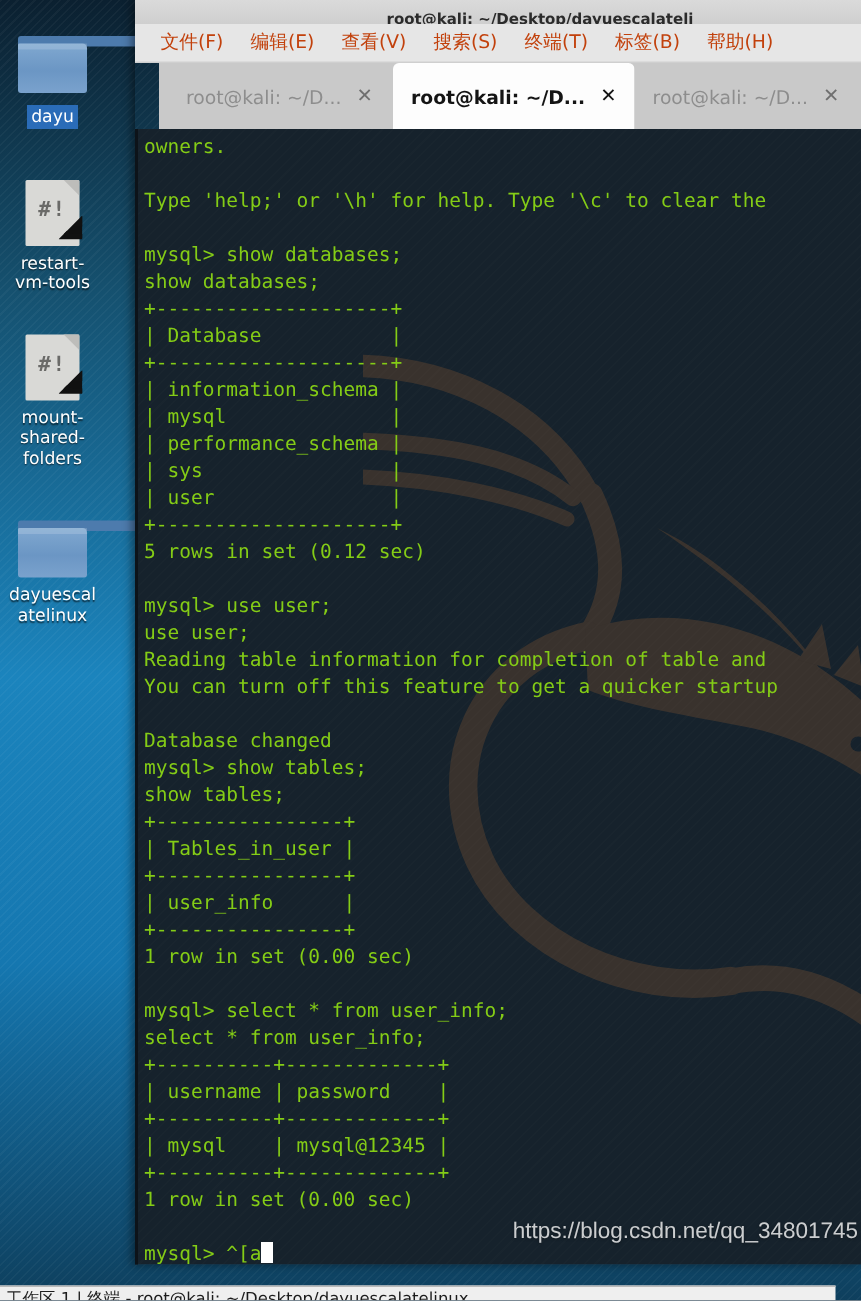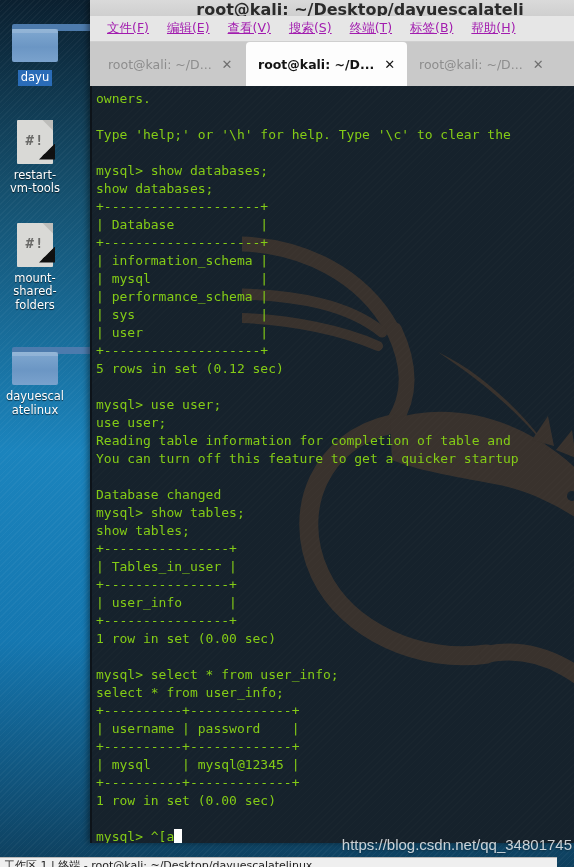--- a/index.html
+++ b/index.html
@@ -147,53 +147,53 @@
   #titlebar {
     height: 16px;
     background: linear-gradient(180deg,#dadada 0%, #cfcfcf 100%);
     display: flex;
     align-items: flex-end;
     justify-content: center;
     overflow: hidden;
     flex: 0 0 16px;
   }
   #titlebar .ttl {
-    font-size: 16px;
+    font-size: 10px;
     color: #2b2b2b;
     font-weight: bold;
     white-space: nowrap;
     position: relative;
     top: 3px;
     left: 28px;
   }
 
   #menubar {
     flex: 0 0 26px;
     background: #e6e6e6;
     border-bottom: 1px solid #cfcfcf;
     display: flex;
     align-items: center;
     padding-left: 8px;
   }
   .menu-item {
     font-size: 12.5px;
-    color: #a21caf;
+    color: #c2410c;
     padding: 3px 9px;
     white-space: nowrap;
     cursor: default;
-    text-decoration: underline;
   }
 
   #tabbar {
     flex: 0 0 44px;
     background: #c9c9c9;
     display: flex;
     align-items: stretch;
     padding-left: 6px;
     overflow: hidden;
+    margin-left: 16px;
   }
   .tab {
     display: flex;
     align-items: center;
     gap: 10px;
     padding: 0 12px;
     min-width: 150px;
     max-width: 162px;
     background: #c9c9c9;
     cursor: default;
@@ -267,21 +267,21 @@
     width: 8px;
     height: 14px;
     background: #ffffff;
     vertical-align: -2px;
   }
 
   
   #watermark {
     position: absolute;
     right: 2px;
-    top: 836px;
+    top: 812px;
     z-index: 20;
     font-size: 15px;
     color: rgba(255,255,255,0.78);
     font-family: "Liberation Sans", sans-serif;
     text-shadow: 0 1px 2px rgba(0,0,0,0.35);
     white-space: nowrap;
   }
 
   
   #taskbar {

